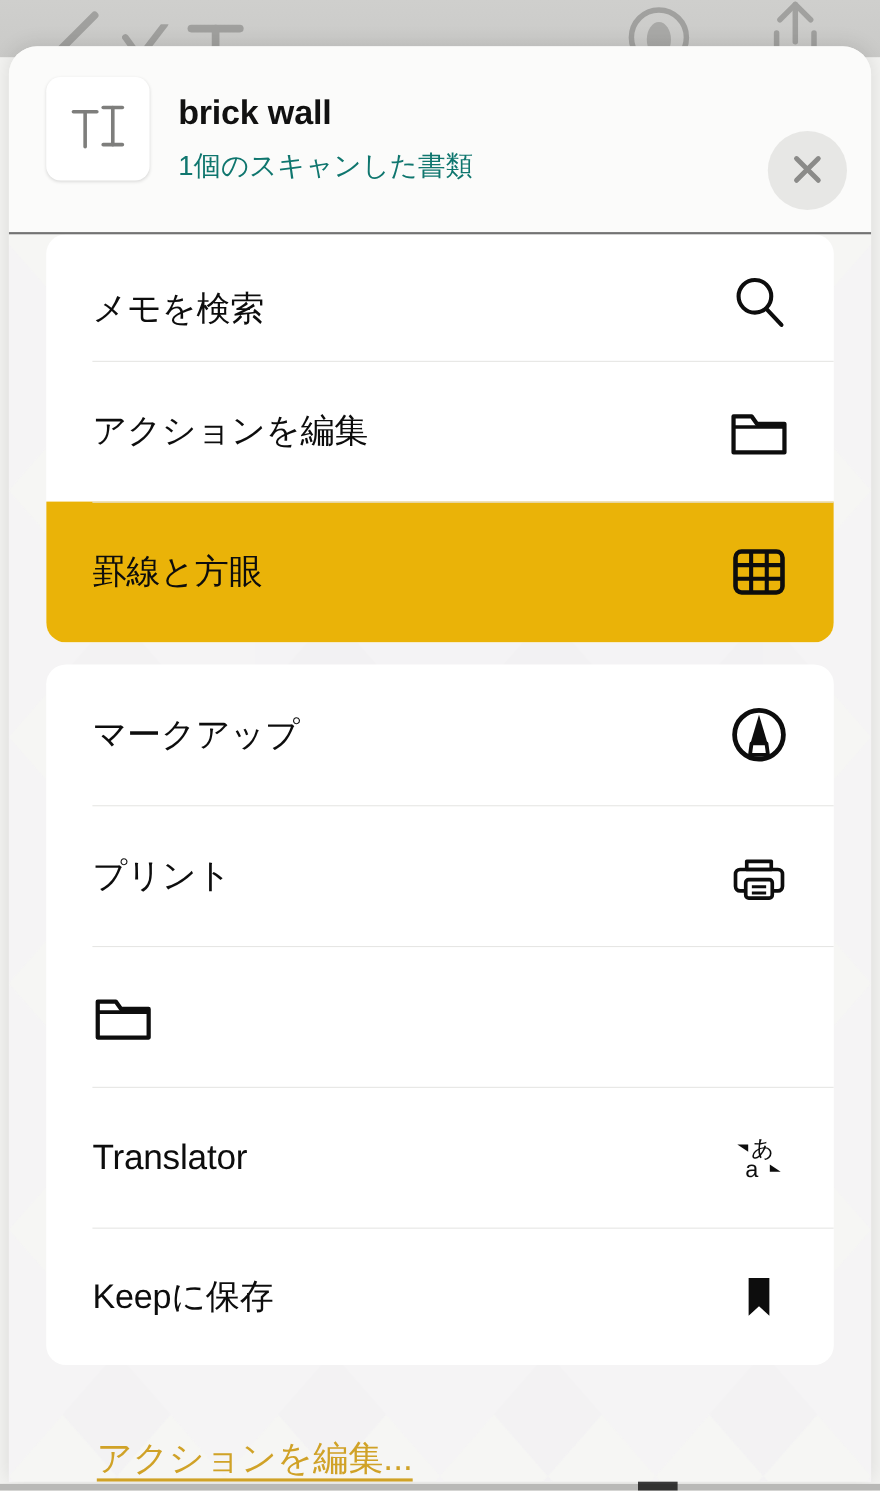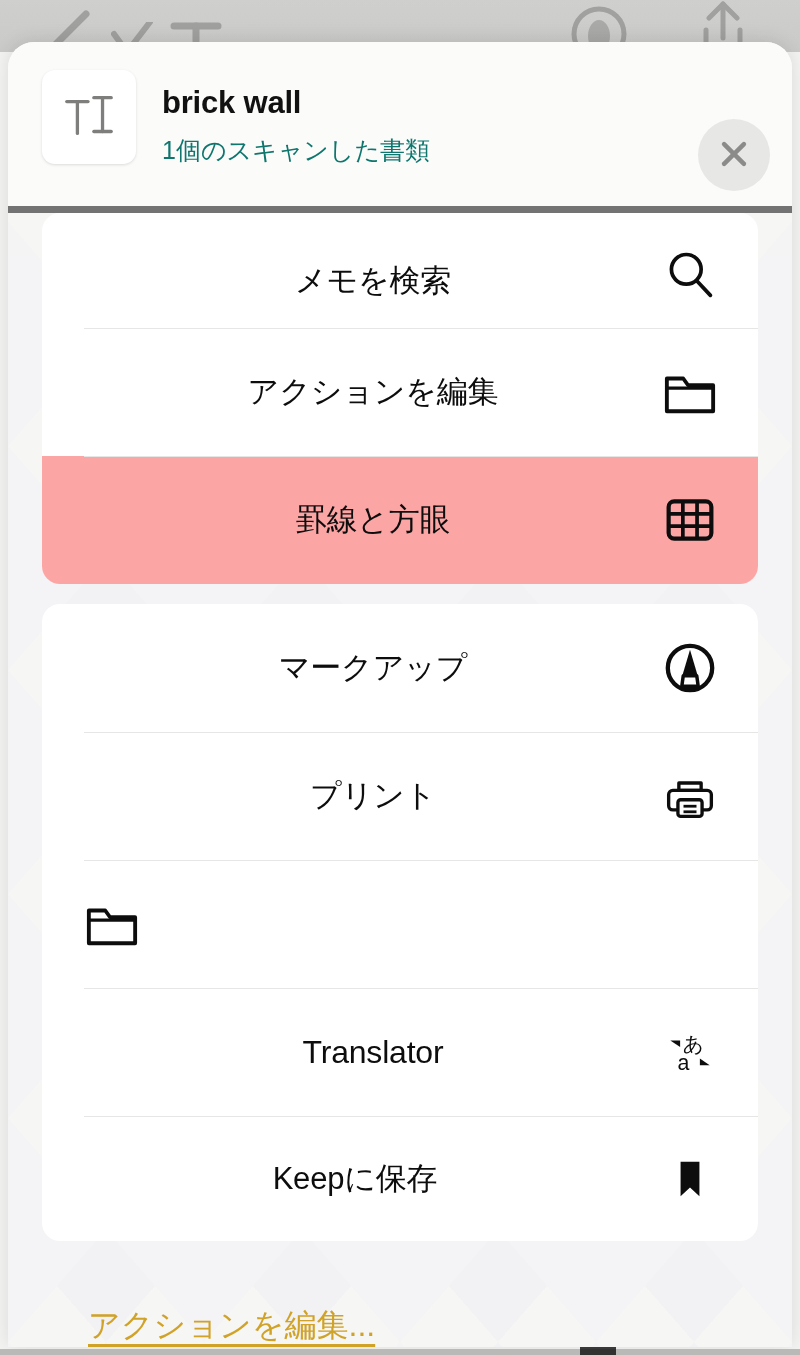--- a/index.html
+++ b/index.html
@@ -43,21 +43,21 @@
   #watermark{
     position:absolute; left:0; top:180px; width:784px; height:1125px;
     pointer-events:none; opacity:.55;
   }
 
   
   #sheet-header{
     position:absolute; left:0; top:0; width:784px; height:171px;
     background:#fbfbfa;
     z-index:6;
-    border-bottom:7px solid #737373;
+    border-bottom:2px solid #737373;
   }
   #doc-thumb{
     position:absolute; left:34px; top:28px;
     width:94px; height:94px;
     background:#ffffff;
     border-radius:13px;
     box-shadow:0 1px 3px rgba(0,0,0,.13);
     display:flex; align-items:center; justify-content:center;
   }
   #doc-title{
@@ -89,38 +89,37 @@
   }
   #card-a{ top:171px; height:371px; }
   #card-b{ top:562px; height:637px; }
 
   .row{
     position:relative; width:100%;
     display:flex; align-items:center;
     padding:0 40px 0 42px;
     cursor:pointer;
     background:transparent;
-    text-align:center;
   }
   .row + .row::before{
     content:""; position:absolute; left:42px; right:0; top:0;
     height:1px; background:#e6e6e4;
   }
   .row-label{
     flex:1 1 auto;
     font-size:31px; color:#0d0d0d; letter-spacing:-.2px;
     white-space:nowrap;
   }
   .row-label.latin{ font-size:32px; }
   .row-icon{
     flex:0 0 auto; width:56px; height:56px;
     display:flex; align-items:center; justify-content:center;
   }
   
-  .row.tinted{ background:#fca5a5; }
+  .row.tinted{ background:#eab308; }
 
   
   #edit-actions{
     position:absolute; left:80px; top:1262px;
     font-size:32px; color:#d0a227;
     text-decoration:underline; text-underline-offset:8px;
     text-decoration-thickness:3px;
     cursor:pointer; z-index:5; white-space:nowrap;
   }
 

